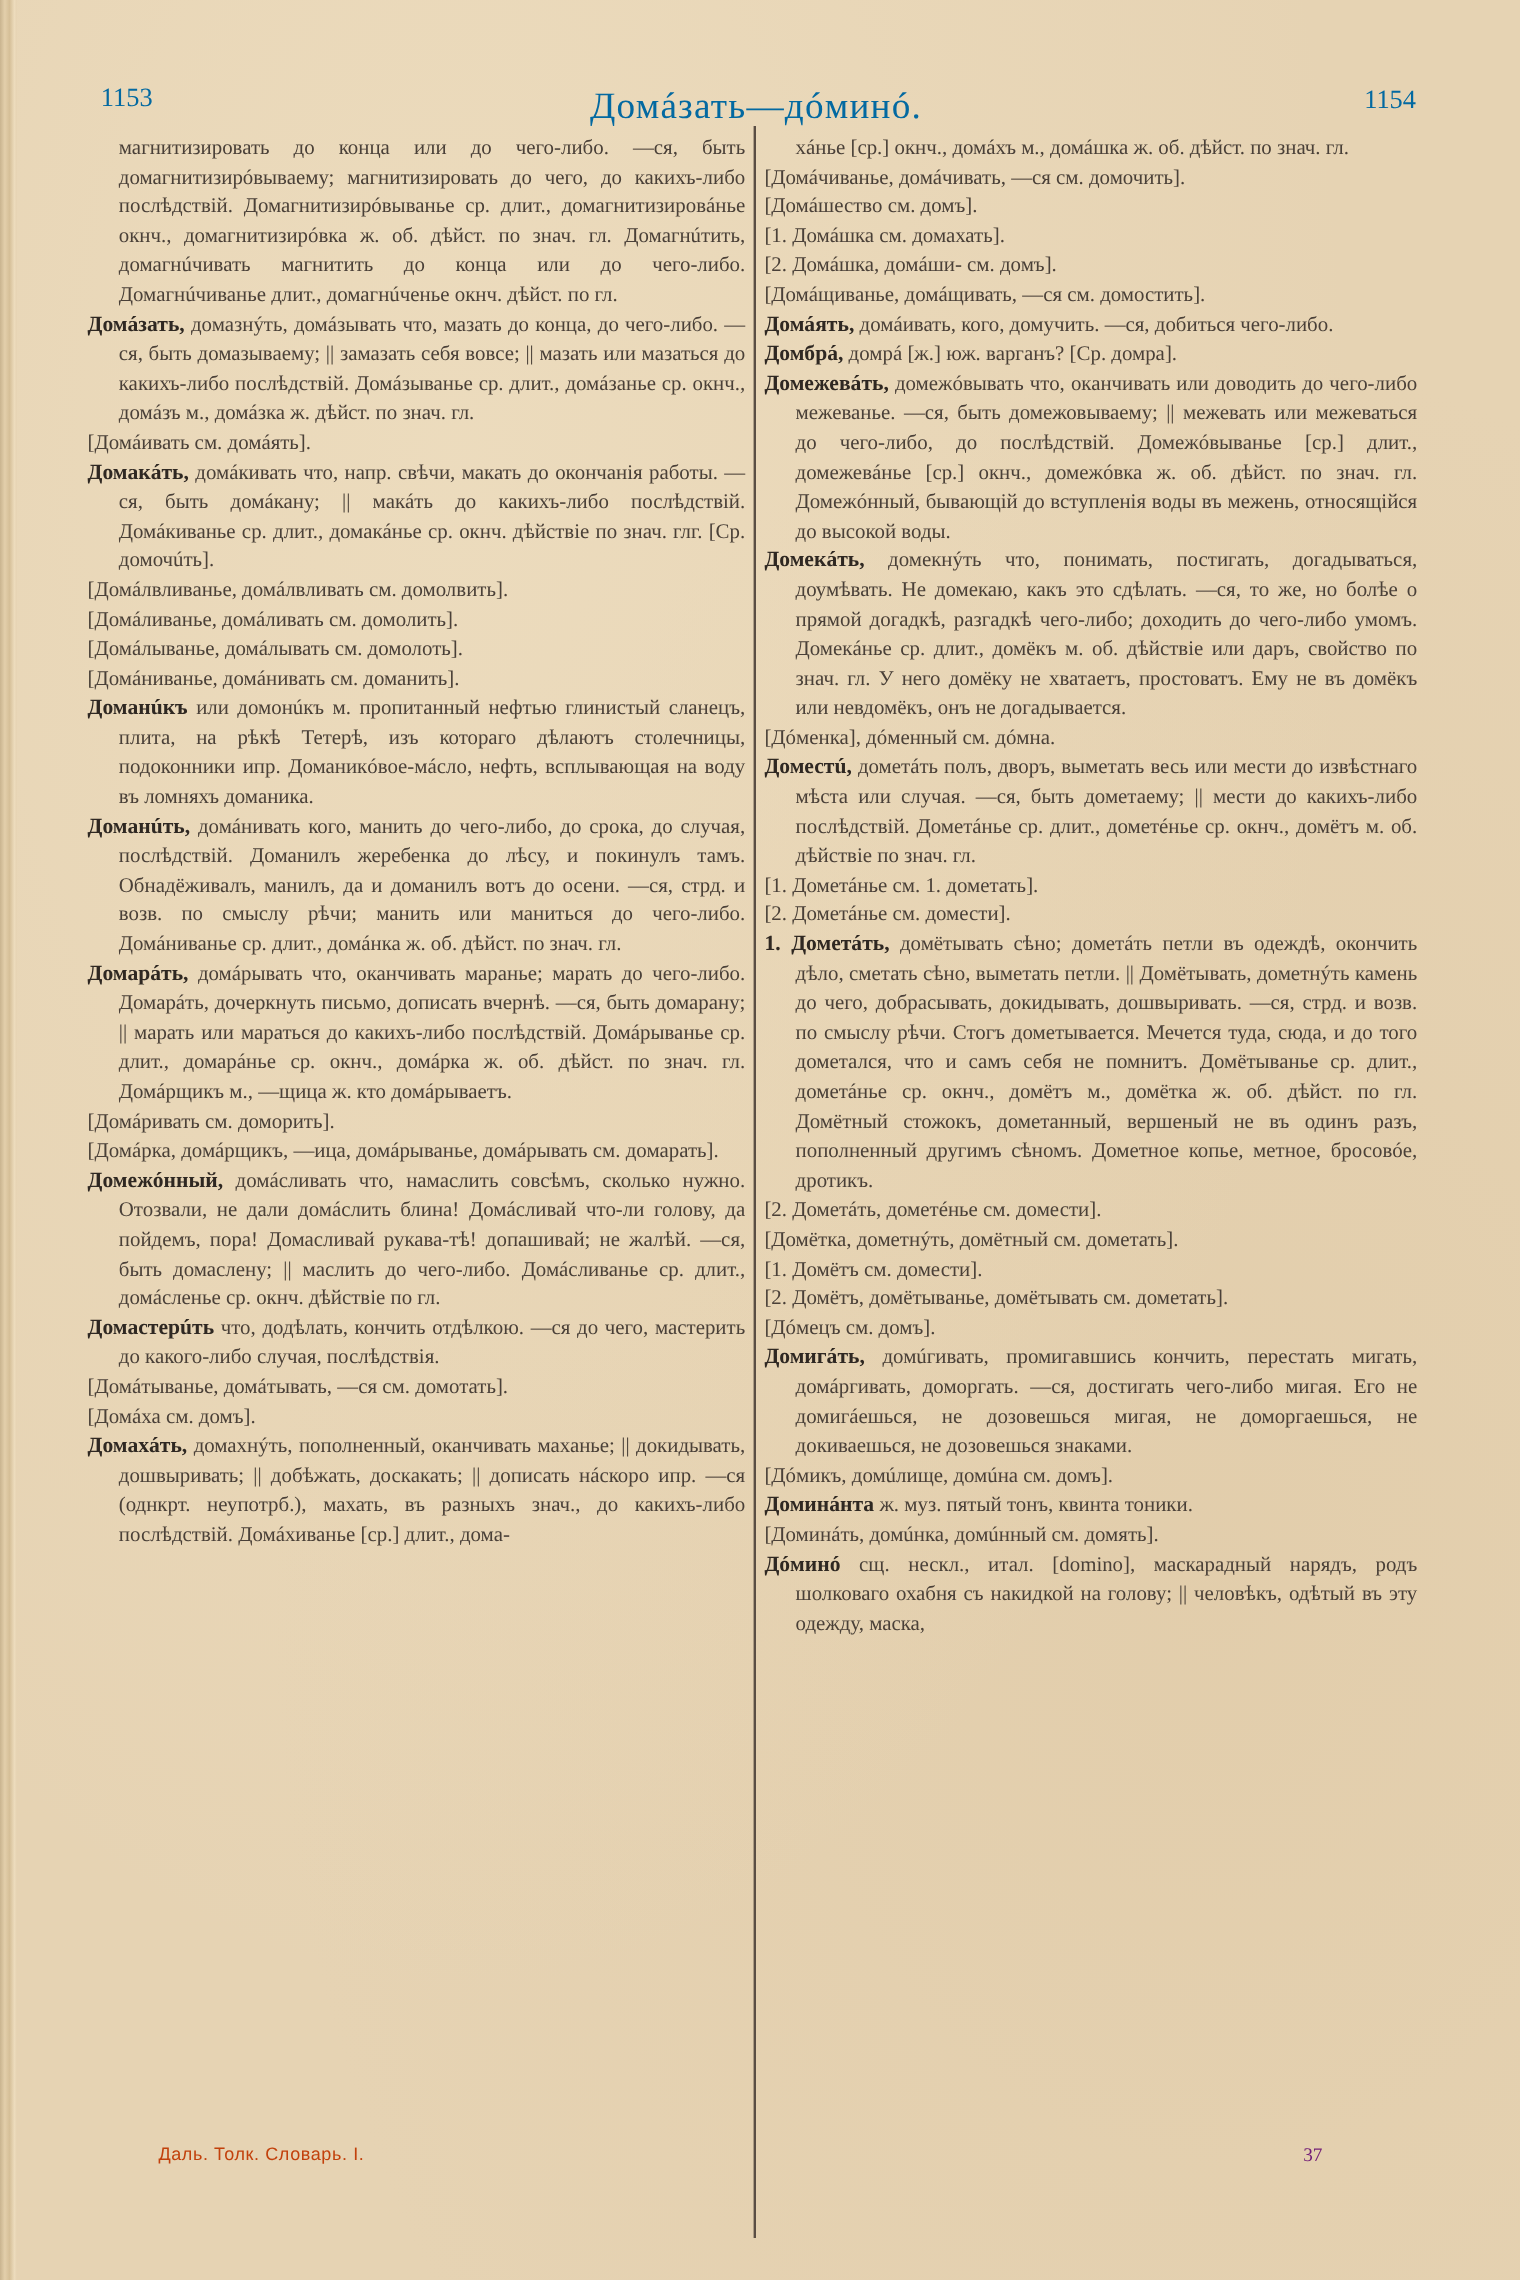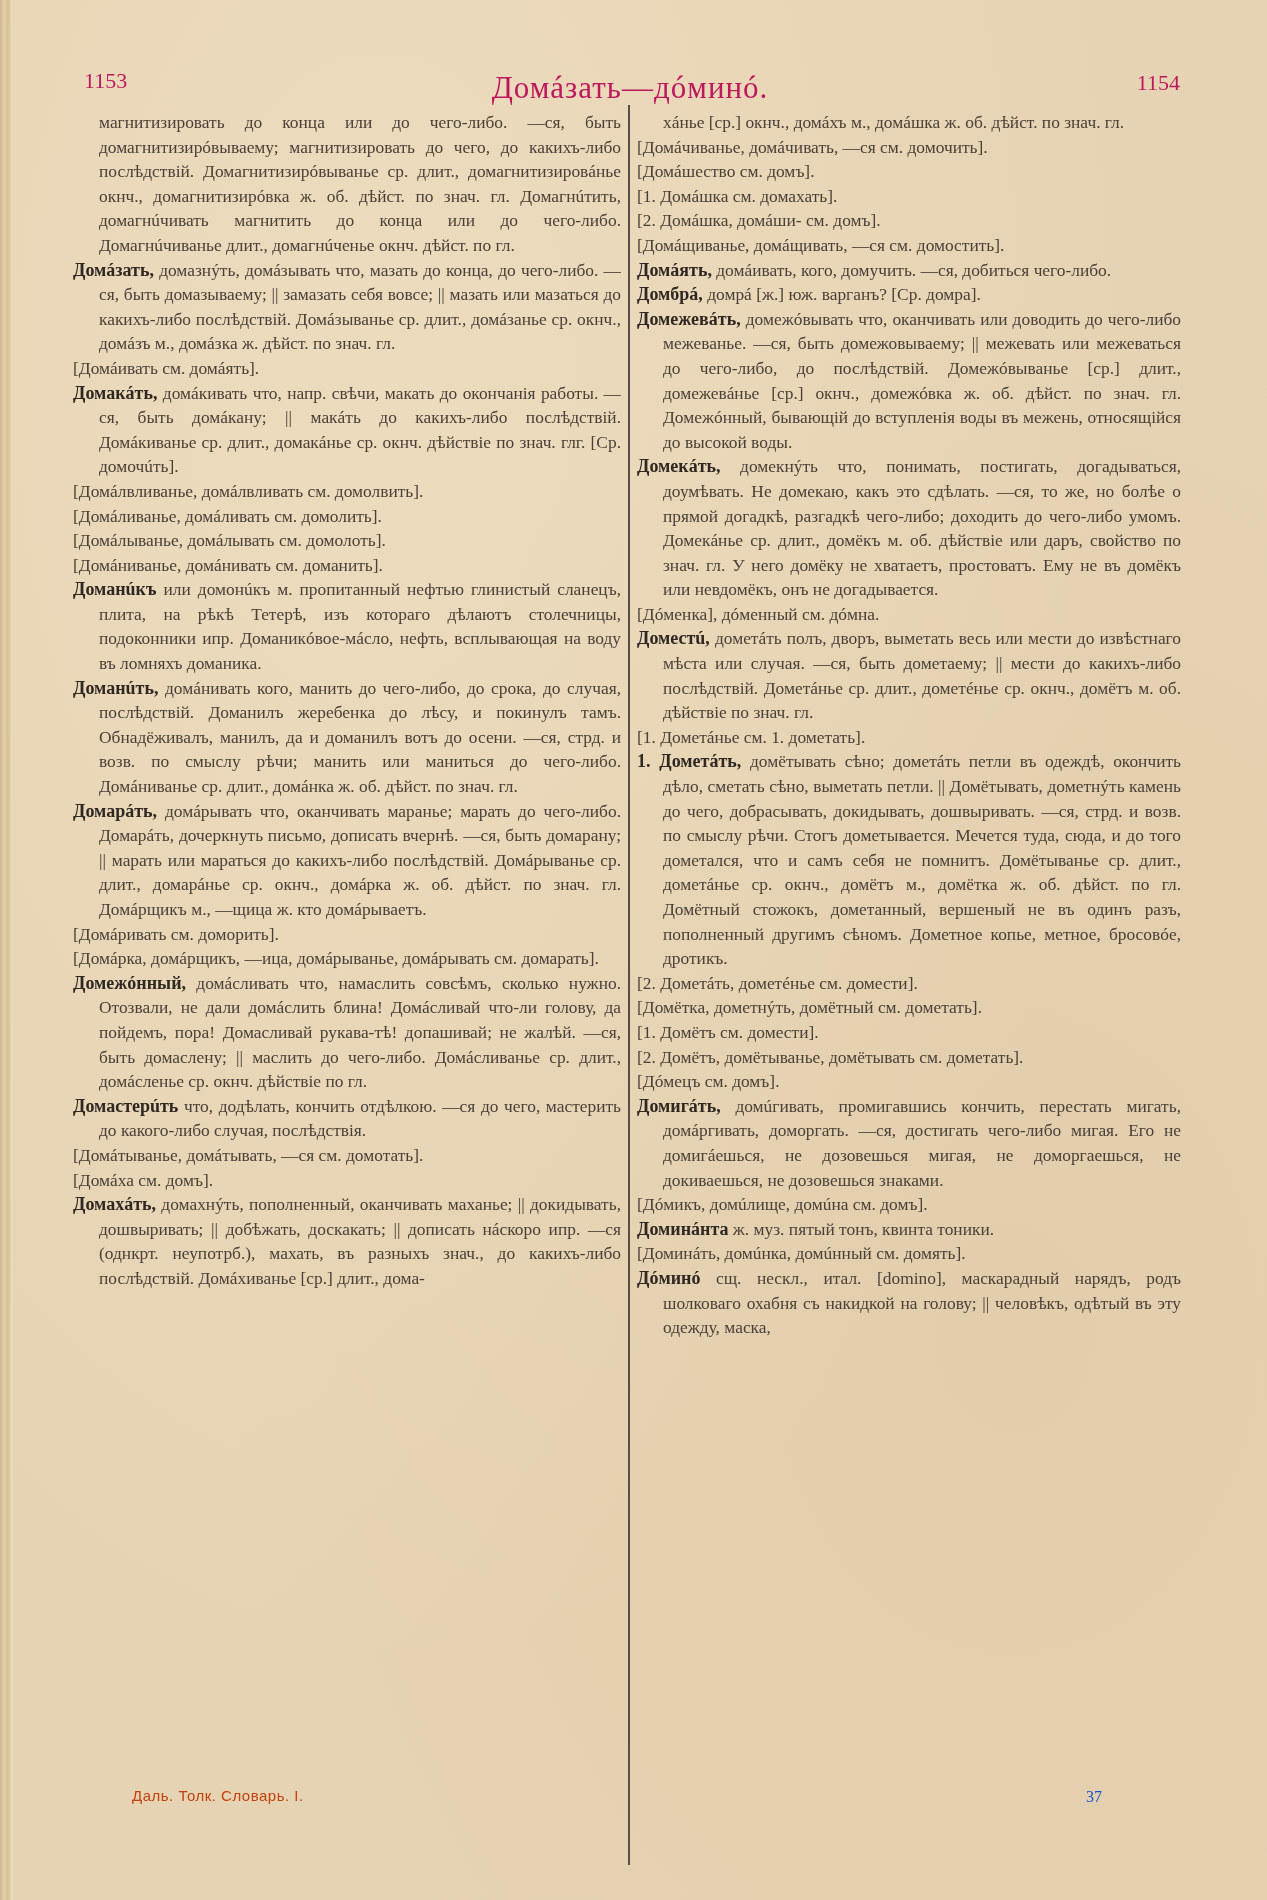--- a/index.html
+++ b/index.html
@@ -12,21 +12,21 @@
     font-family: "Liberation Serif", "DejaVu Serif", serif;
     color: #4a4038;
     position: relative;
   }
   .spine {
     position: absolute; left: 0; top: 0; bottom: 0; width: 14px;
     background: linear-gradient(to right, #c9b48f 0, #e3cfab 4px, #d5bf98 8px, #eddcbd 12px, #e6d3b3 14px);
   }
   .header {
     position: absolute; top: 62px; left: 80px; width: 1100px; height: 34px;
-    font-family: "Liberation Serif", serif; color: #be185d;
+    font-family: "Liberation Serif", serif; color: #0369a1;
   }
   .header .pl { position: absolute; left: 4px; top: 6px; font-size: 22px; }
   .header .pr { position: absolute; right: 0; top: 8px; font-size: 22px; }
   .header .title {
     position: absolute; left: 0; right: 0; text-align: center; top: 8px;
     font-size: 31px; letter-spacing: 1px;
   }
   .col {
     position: absolute; top: 110px;
     font-size: 17.4px; line-height: 24.6px;
@@ -44,21 +44,21 @@
   .entry .hw1 {
     font-family: "Liberation Serif", serif; font-weight: bold;
     font-size: 18px; letter-spacing: 0; color: #2f2822;
   }
   .footer-sig {
     position: absolute; left: 132px; top: 1787px;
     font-family: "Liberation Sans", sans-serif; font-size: 15px; color: #c2410c;
     letter-spacing: 0.5px;
   }
   .sig-num {
-    position: absolute; left: 1086px; top: 1788px; font-size: 16px; color: #1d4ed8;
+    position: absolute; left: 1086px; top: 1788px; font-size: 16px; color: #701a75;
   }
 </style>
 </head>
 <body>
 
 <div class="spine"></div>
 
 <div class="header">
   <span class="pl">1153</span>
   <span class="title">Домáзать—дóминó.</span>
@@ -93,20 +93,21 @@
     <p class="entry">[1. Домáшка см. домахать].</p>
     <p class="entry">[2. Домáшка, домáши- см. домъ].</p>
     <p class="entry">[Домáщиванье, домáщивать, —ся см. домостить].</p>
     <p class="entry"><span class="hw1">Домáять,</span> <span>домáивать, кого, домучить. —ся, добиться чего-либо.</span></p>
     <p class="entry"><span class="hw1">Домбрá,</span> <span>домрá [ж.] юж. варганъ? [Ср. домра].</span></p>
     <p class="entry"><span class="hw1">Домежевáть,</span> <span>домежóвывать что, оканчивать или доводить до чего-либо межеванье. —ся, быть домежовываему; || межевать или межеваться до чего-либо, до послѣдствій. Домежóвыванье [ср.] длит., домежевáнье [ср.] окнч., домежóвка ж. об. дѣйст. по знач. гл. Домежóнный, бывающій до вступленія воды въ межень, относящійся до высокой воды.</span></p>
     <p class="entry"><span class="hw1">Домекáть,</span> <span>домекнýть что, понимать, постигать, догадываться, доумѣвать. Не домекаю, какъ это сдѣлать. —ся, то же, но болѣе о прямой догадкѣ, разгадкѣ чего-либо; доходить до чего-либо умомъ. Домекáнье ср. длит., домёкъ м. об. дѣйствіе или даръ, свойство по знач. гл. У него домёку не хватаетъ, простоватъ. Ему не въ домёкъ или невдомёкъ, онъ не догадывается.</span></p>
     <p class="entry">[Дóменка], дóменный см. дóмна.</p>
     <p class="entry"><span class="hw1">Доместú,</span> <span>дометáть полъ, дворъ, выметать весь или мести до извѣстнаго мѣста или случая. —ся, быть дометаему; || мести до какихъ-либо послѣдствій. Дометáнье ср. длит., дометéнье ср. окнч., домётъ м. об. дѣйствіе по знач. гл.</span></p>
     <p class="entry">[1. Дометáнье см. 1. дометать].</p>
+    <p class="entry">[2. Дометáнье см. домести].</p>
     <p class="entry"><span class="hw1">1. Дометáть,</span> <span>домётывать сѣно; дометáть петли въ одеждѣ, окончить дѣло, сметать сѣно, выметать петли. || Домётывать, дометнýть камень до чего, добрасывать, докидывать, дошвыривать. —ся, стрд. и возв. по смыслу рѣчи. Стогъ дометывается. Мечется туда, сюда, и до того дометался, что и самъ себя не помнитъ. Домётыванье ср. длит., дометáнье ср. окнч., домётъ м., домётка ж. об. дѣйст. по гл. Домётный стожокъ, дометанный, вершеный не въ одинъ разъ, пополненный другимъ сѣномъ. Дометное копье, метное, бросовóе, дротикъ.</span></p>
     <p class="entry">[2. Дометáть, дометéнье см. домести].</p>
     <p class="entry">[Домётка, дометнýть, домётный см. дометать].</p>
     <p class="entry">[1. Домётъ см. домести].</p>
     <p class="entry">[2. Домётъ, домётыванье, домётывать см. дометать].</p>
     <p class="entry">[Дóмецъ см. домъ].</p>
     <p class="entry"><span class="hw1">Домигáть,</span> <span>домúгивать, промигавшись кончить, перестать мигать, домáргивать, доморгать. —ся, достигать чего-либо мигая. Его не домигáешься, не дозовешься мигая, не доморгаешься, не докиваешься, не дозовешься знаками.</span></p>
     <p class="entry">[Дóмикъ, домúлище, домúна см. домъ].</p>
     <p class="entry"><span class="hw1">Доминáнта</span> <span>ж. муз. пятый тонъ, квинта тоники.</span></p>
     <p class="entry">[Доминáть, домúнка, домúнный см. домять].</p>

